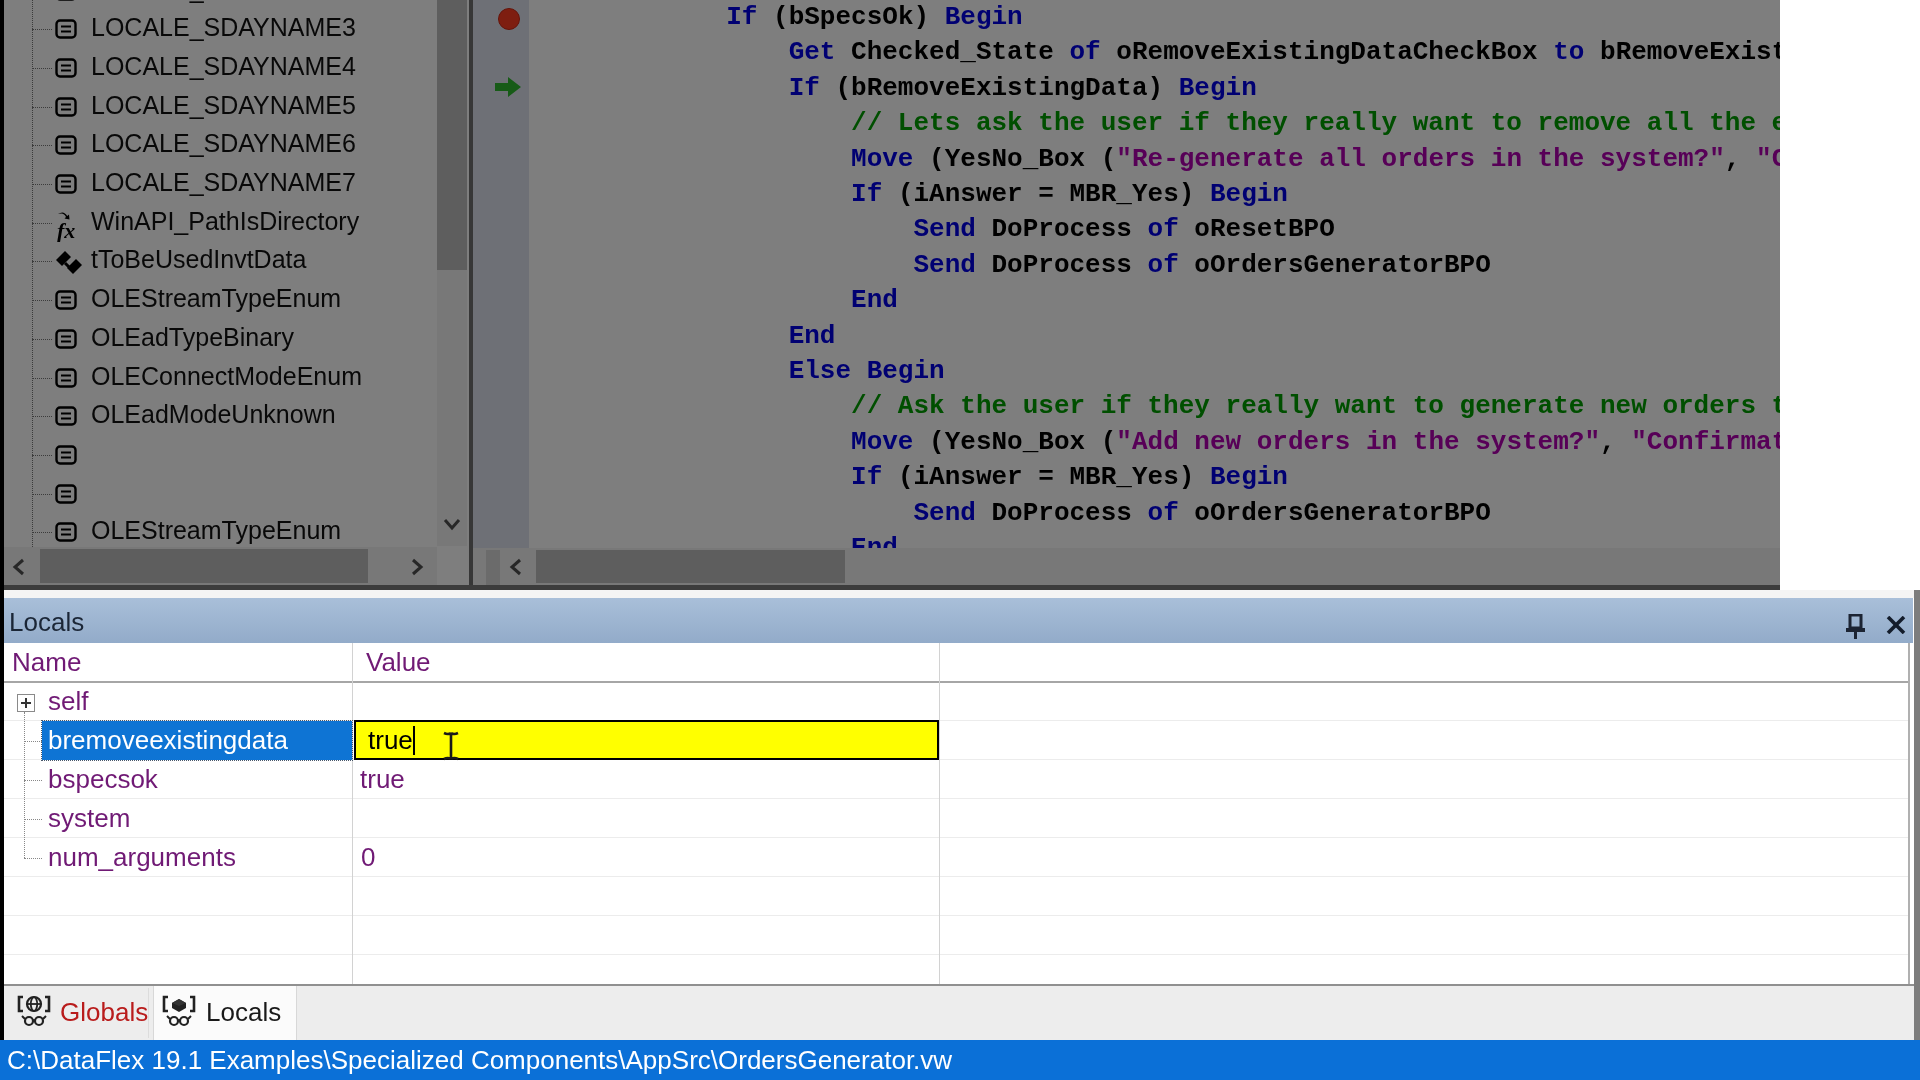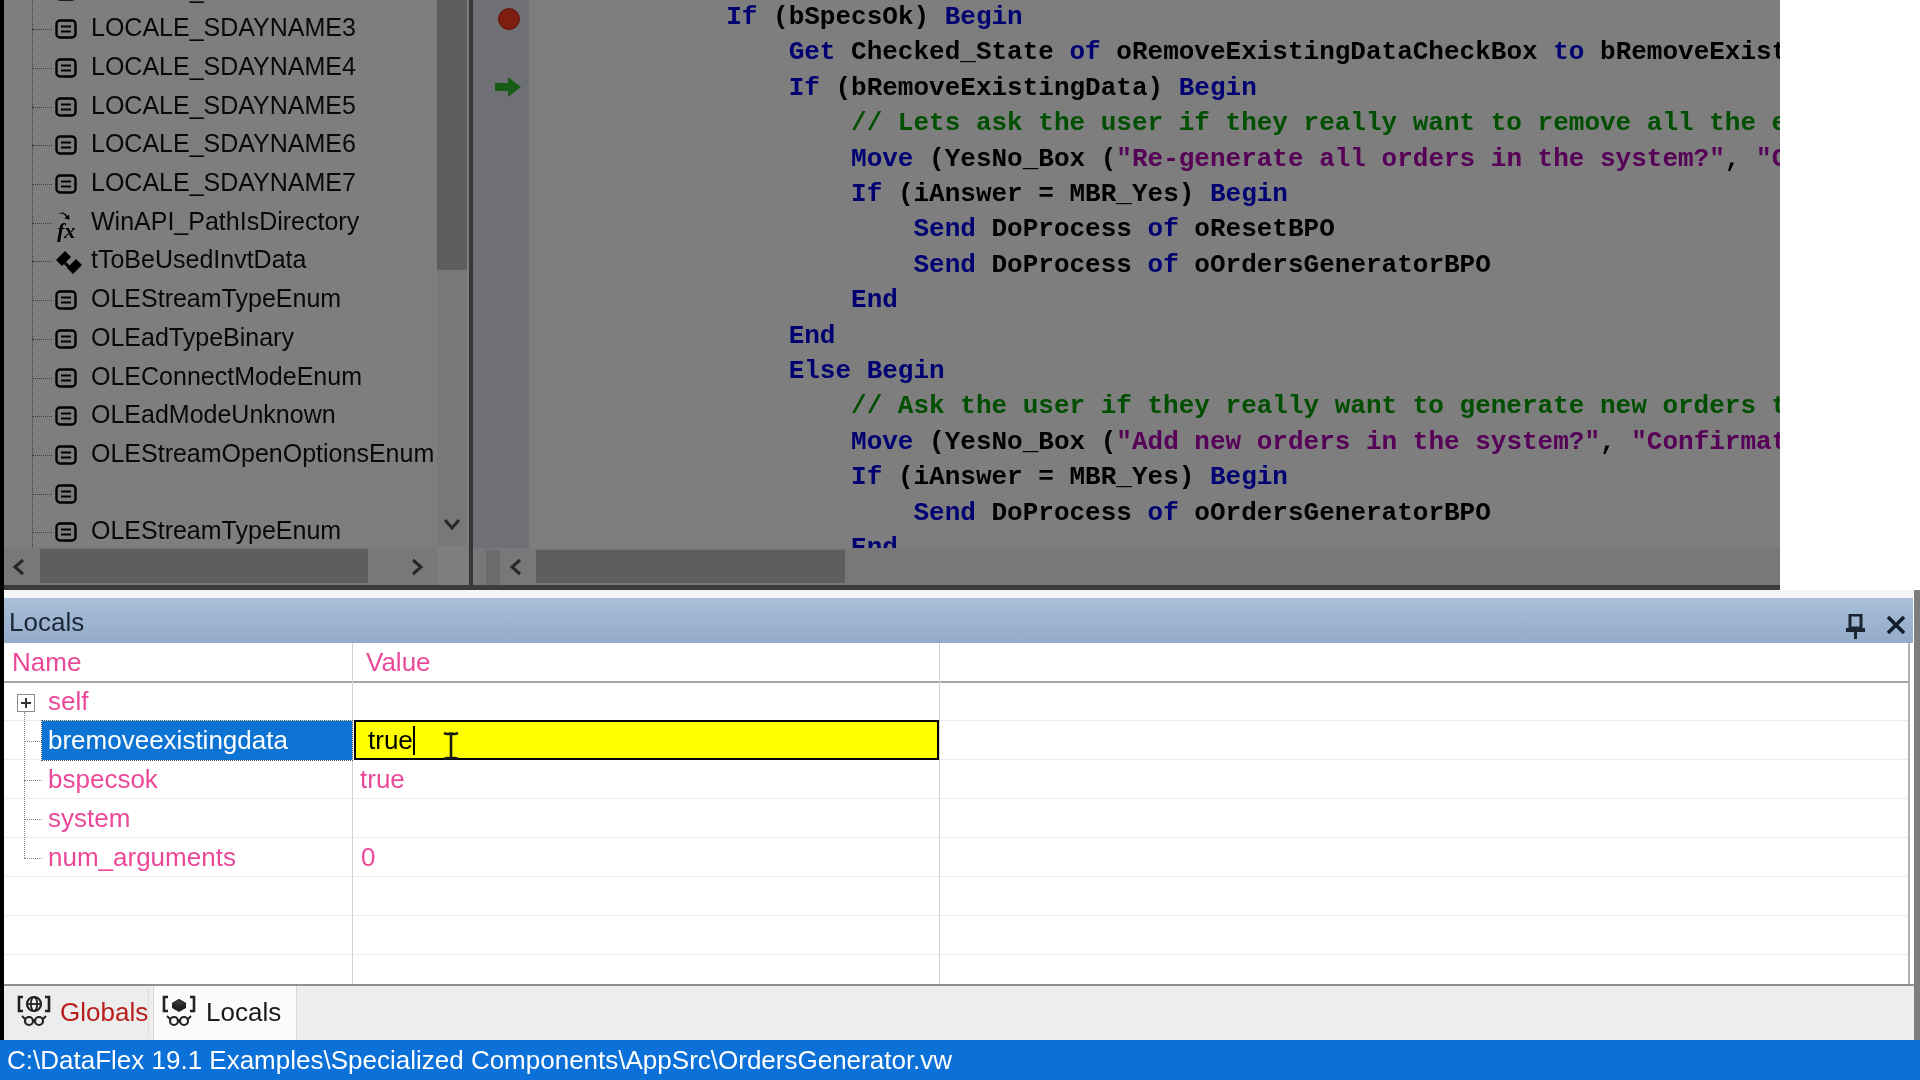--- a/index.html
+++ b/index.html
@@ -8,21 +8,21 @@
 #top{position:absolute;left:0;top:0;width:1780px;height:590px;background:#fff;filter:brightness(49.4%);overflow:hidden}
 .trow{position:absolute;left:0;height:39px;width:460px}
 .ticon{position:absolute;left:51px;top:50%;margin-top:-11px;width:22px;height:22px}
 .tlabel{position:absolute;left:87px;top:50%;transform:translateY(-54%);font-size:25px;color:#111;white-space:nowrap}
 .stub{position:absolute;left:28px;top:50%;width:20px;border-top:1px dotted #777}
 .code{position:absolute;left:539px;top:0;font-family:"Liberation Mono",monospace;font-size:26px;line-height:35.4px;white-space:pre;color:#000;font-weight:bold}
 .k{color:#0000e6}
 .c{color:#00a000}
 .s{color:#b000b0}
 .gl{position:absolute;left:4px;width:1905px;height:1px;background:#ececec}
-.cell{position:absolute;font-size:26px;color:#ec4899;white-space:nowrap}
+.cell{position:absolute;font-size:26px;color:#701a75;white-space:nowrap}
 </style>
 </head>
 <body>
 <div id="top">
 
   <div class="abs" style="left:4px;top:0;width:465px;height:547px;background:#fff;overflow:hidden">
     <div class="abs" style="left:28px;top:0;height:547px;border-left:1px dotted #777"></div>
     <div id="treerows">
         <div class="trow" style="top:-29px">
           <div class="ticon"><svg width="22" height="22" viewBox="0 0 22 22">
@@ -130,21 +130,20 @@
             </svg></div>
           <div class="tlabel">OLEadModeUnknown</div>
         </div>
         <div class="trow" style="top:435.40000000000003px">
           <div class="stub"></div>
           <div class="ticon"><svg width="22" height="22" viewBox="0 0 22 22">
               <rect x="1.5" y="2.5" width="19" height="17" rx="3.5" fill="none" stroke="#000" stroke-width="2.4"></rect>
               <line x1="6" y1="8.5" x2="16" y2="8.5" stroke="#000" stroke-width="2"></line>
               <line x1="6" y1="13.5" x2="16" y2="13.5" stroke="#000" stroke-width="2"></line>
             </svg></div>
-          <div class="tlabel">OLEStreamOpenOptionsEnum</div>
         </div>
         <div class="trow" style="top:474.1px">
           <div class="stub"></div>
           <div class="ticon"><svg width="22" height="22" viewBox="0 0 22 22">
               <rect x="1.5" y="2.5" width="19" height="17" rx="3.5" fill="none" stroke="#000" stroke-width="2.4"></rect>
               <line x1="6" y1="8.5" x2="16" y2="8.5" stroke="#000" stroke-width="2"></line>
               <line x1="6" y1="13.5" x2="16" y2="13.5" stroke="#000" stroke-width="2"></line>
             </svg></div>
         </div>
         <div class="trow" style="top:512.8000000000001px">

